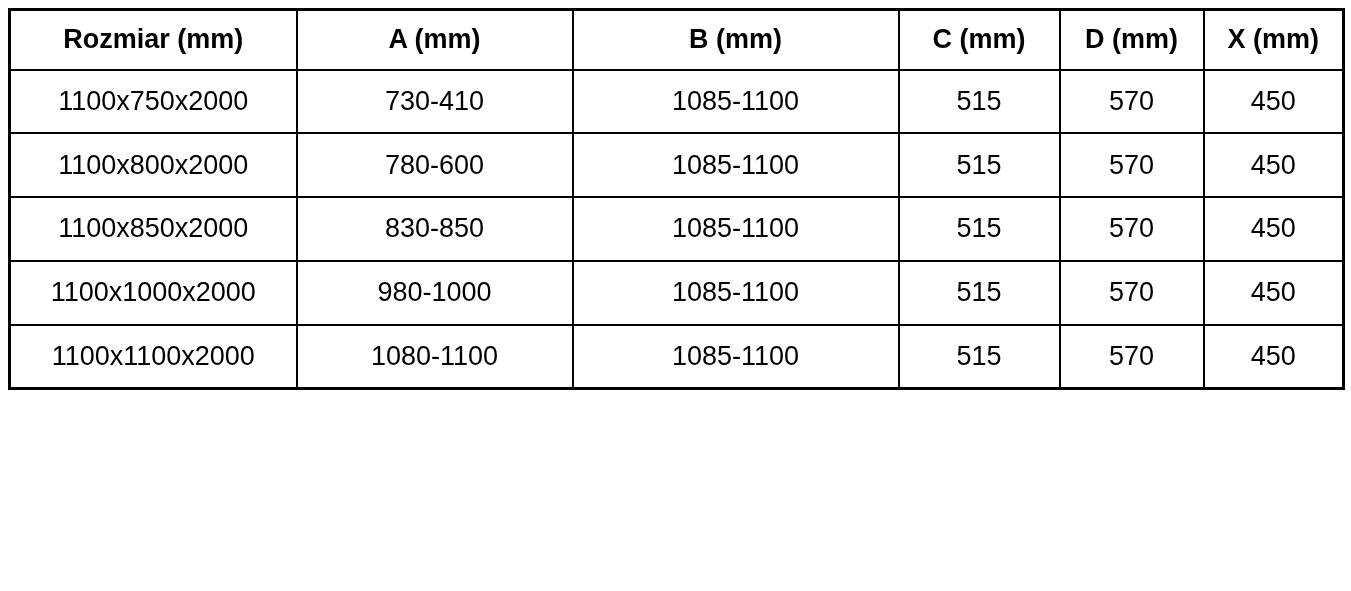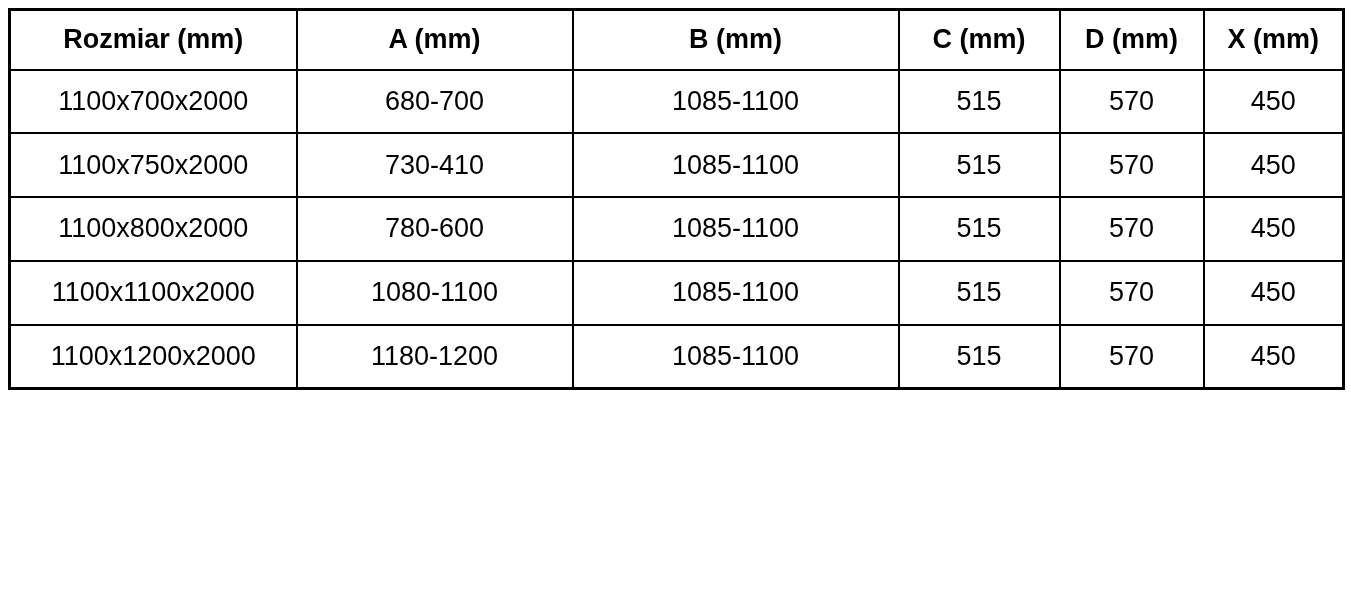--- a/index.html
+++ b/index.html
@@ -72,54 +72,54 @@
         <th>Rozmiar (mm)</th>
         <th>A (mm)</th>
         <th>B (mm)</th>
         <th>C (mm)</th>
         <th>D (mm)</th>
         <th>X (mm)</th>
       </tr>
     </thead>
     <tbody>
       <tr>
-        <td>1100x700x2000</td>
-        <td>680-700</td>
-        <td>1085-1100</td>
-        <td>515</td>
-        <td>570</td>
-        <td>450</td>
-      </tr>
-      <tr>
         <td>1100x750x2000</td>
         <td>730-410</td>
         <td>1085-1100</td>
         <td>515</td>
         <td>570</td>
         <td>450</td>
       </tr>
       <tr>
         <td>1100x800x2000</td>
         <td>780-600</td>
         <td>1085-1100</td>
         <td>515</td>
         <td>570</td>
         <td>450</td>
       </tr>
       <tr>
-        <td>1100x1100x2000</td>
-        <td>1080-1100</td>
+        <td>1100x850x2000</td>
+        <td>830-850</td>
         <td>1085-1100</td>
         <td>515</td>
         <td>570</td>
         <td>450</td>
       </tr>
       <tr>
-        <td>1100x1200x2000</td>
-        <td>1180-1200</td>
+        <td>1100x1000x2000</td>
+        <td>980-1000</td>
+        <td>1085-1100</td>
+        <td>515</td>
+        <td>570</td>
+        <td>450</td>
+      </tr>
+      <tr>
+        <td>1100x1100x2000</td>
+        <td>1080-1100</td>
         <td>1085-1100</td>
         <td>515</td>
         <td>570</td>
         <td>450</td>
       </tr>
     </tbody>
   </table>
 </div>
 
 </body></html>

